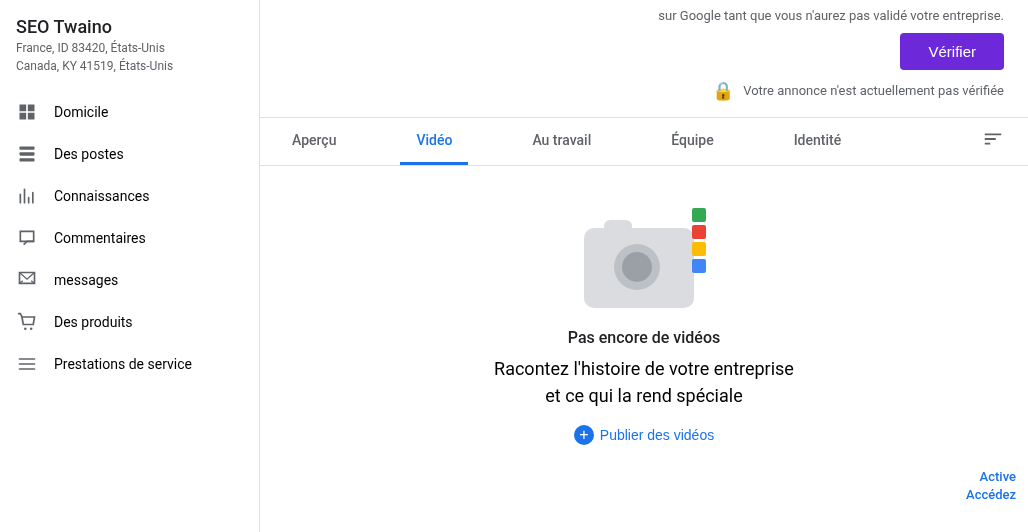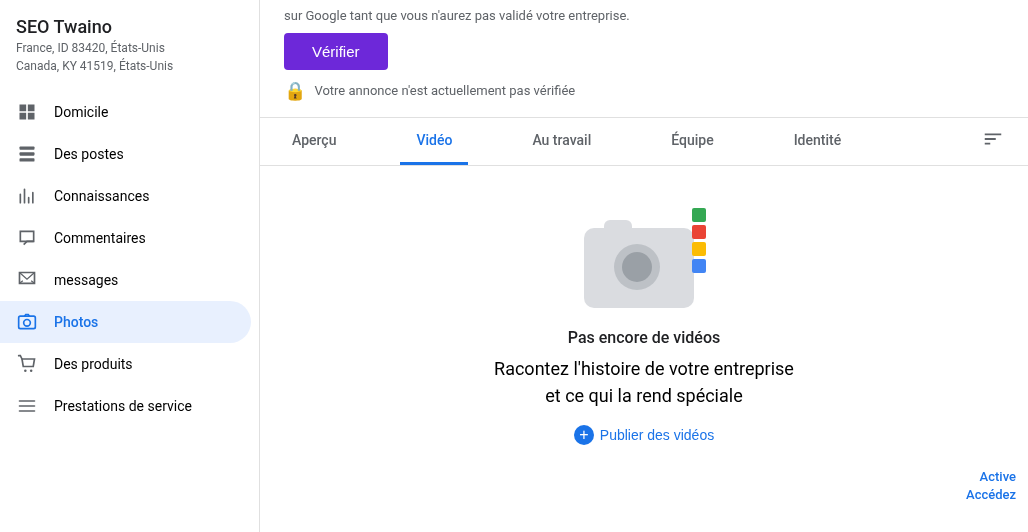--- a/index.html
+++ b/index.html
@@ -71,21 +71,21 @@
       overflow-y: auto;
       position: relative;
     }
 
     
     .top-banner {
       padding: 8px 24px 16px 24px;
       border-bottom: 1px solid #e0e0e0;
       display: flex;
       flex-direction: column;
-      align-items: flex-start;
+      align-items: flex-end;
       gap: 10px;
     }
     .top-banner-text {
       font-size: 13px;
       color: #5f6368;
       text-align: center;
     }
     .verify-btn {
       background: #6d28d9;
       color: #fff;
@@ -310,30 +310,20 @@
     <div class="sidebar-item">
       <span class="icon">
         <svg viewBox="0 0 24 24">
             <path d="M3 3h18v13H3z" stroke="currentColor" stroke-width="2" fill="none"></path>
             <path d="M3 16l4-3M21 16l-4-3M3 3l9 8 9-8" stroke="currentColor" stroke-width="1.5" fill="none"></path>
           </svg>
       </span>
       <span>messages</span>
     </div>
 
-    <div class="sidebar-item active">
-      <span class="icon">
-        <svg viewBox="0 0 24 24">
-            <rect x="2" y="5" width="20" height="15" rx="2" fill="none" stroke="currentColor" stroke-width="2"></rect>
-            <circle cx="12" cy="13" r="4" fill="none" stroke="currentColor" stroke-width="2"></circle>
-            <path d="M9 5l1.5-2h3L15 5" fill="none" stroke="currentColor" stroke-width="2"></path>
-          </svg>
-      </span>
-      <span>Photos</span>
-    </div>
 
     <div class="sidebar-item">
       <span class="icon">
         <svg viewBox="0 0 24 24">
             <path d="M6 6h15l-1.5 9H7.5L6 6z" stroke="currentColor" stroke-width="2" fill="none"></path>
             <path d="M6 6L4 2H2" stroke="currentColor" stroke-width="2" fill="none" stroke-linecap="round"></path>
             <circle cx="10" cy="20" r="1.5" fill="currentColor"></circle>
             <circle cx="17" cy="20" r="1.5" fill="currentColor"></circle>
           </svg>
       </span>

